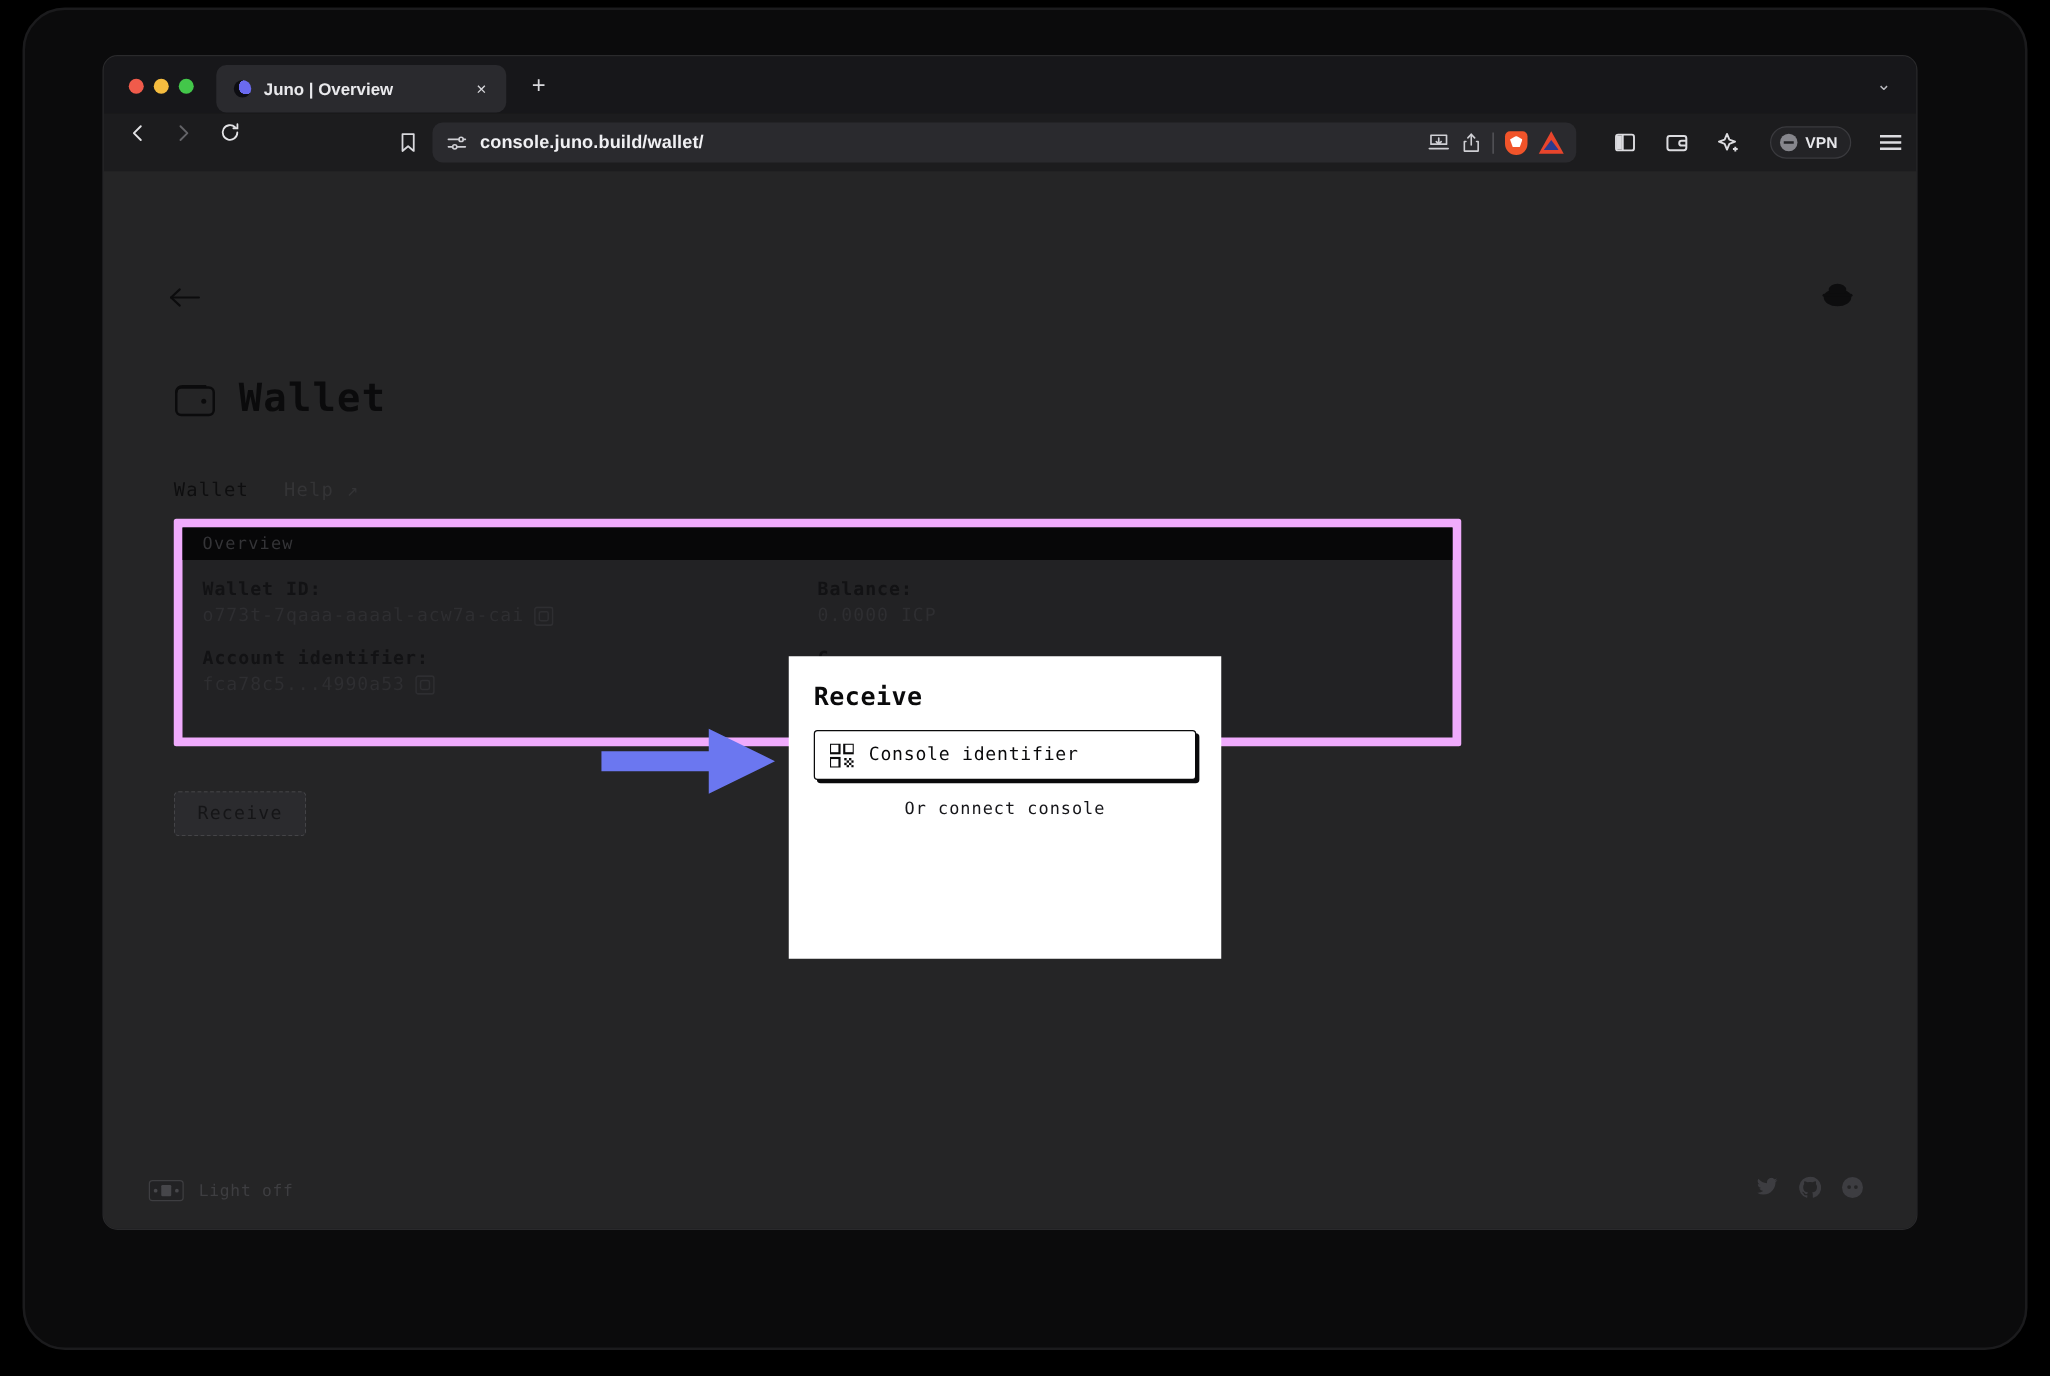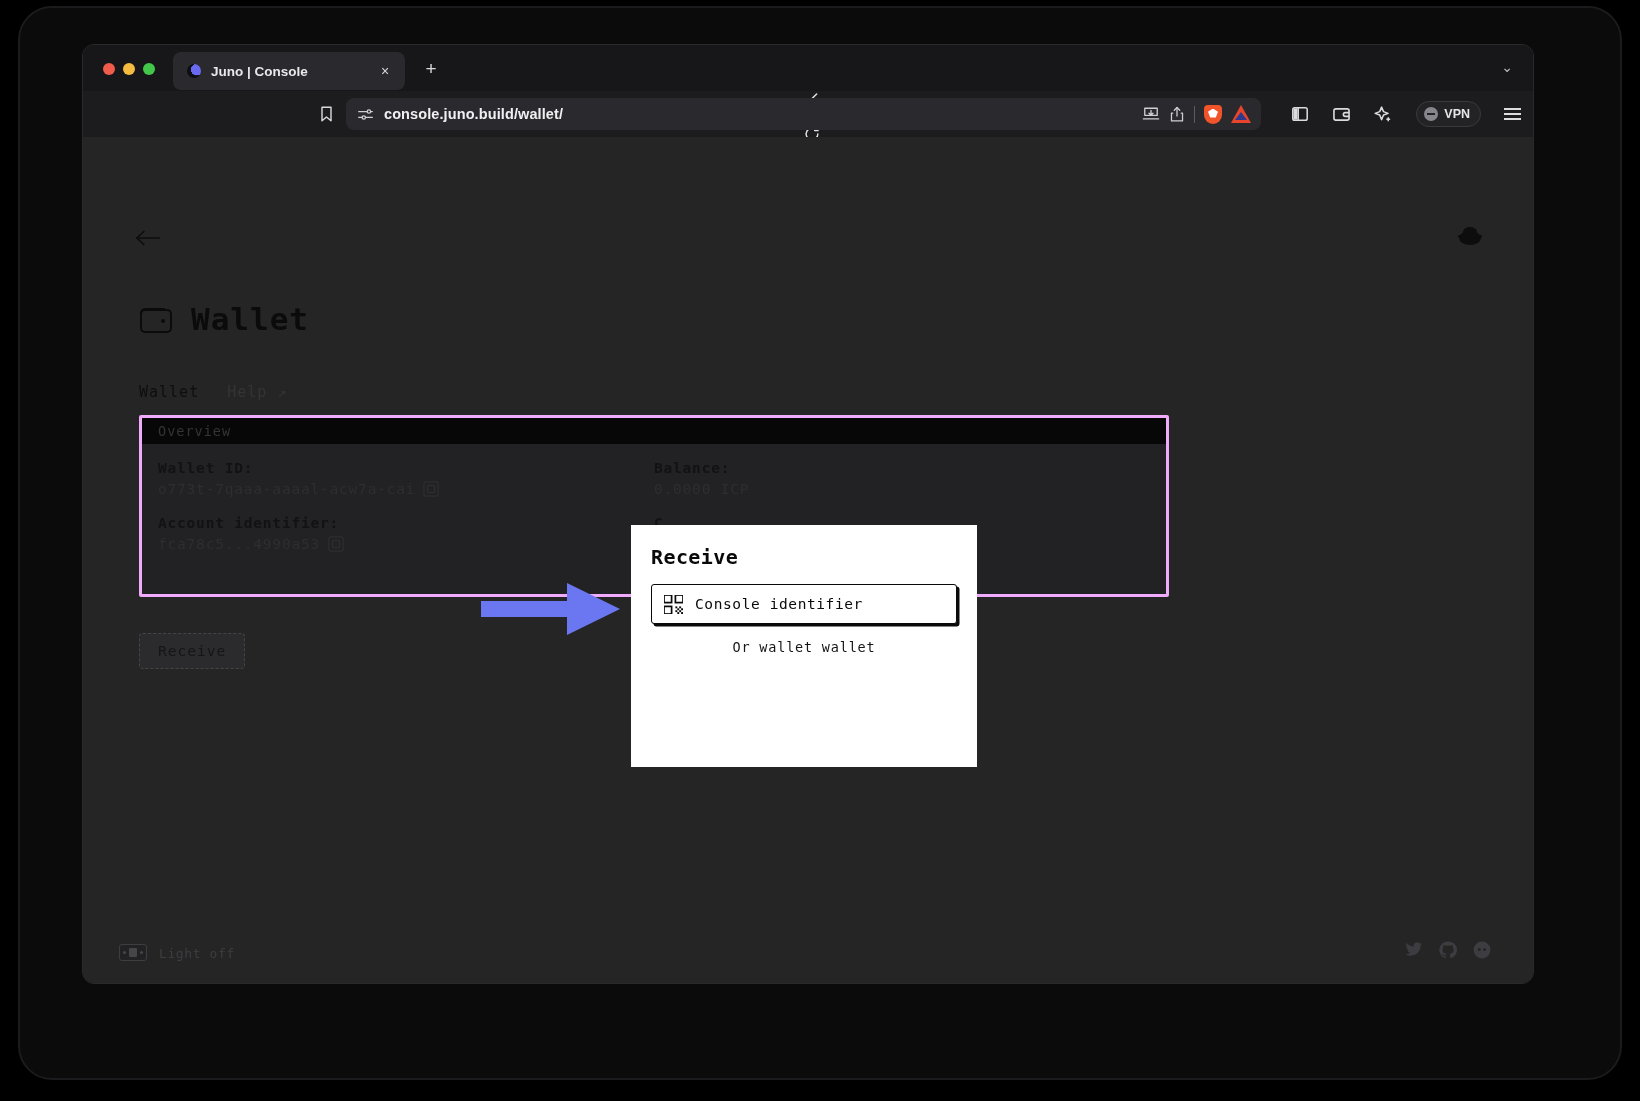--- a/index.html
+++ b/index.html
@@ -86,21 +86,21 @@
     color: #b9b9be;
     font-size: 14px;
     font-family: "Liberation Sans", sans-serif;
   }
 
   
   #toolbar {
     position: relative;
     height: 46px;
     background: #1c1c1e;
-    display: flex; align-items: center; flex-direction: column;
+    display: flex; align-items: flex-start;
   }
   .nav-btn {
     width: 30px; height: 30px;
     display: flex; align-items: center; justify-content: center;
     color: #e3e3e6;
   }
   .nav-btn.dim { color: #636367; }
   #nav-back { margin-left: 12px; }
   #nav-fwd  { margin-left: 6px; }
   #nav-reload { margin-left: 8px; }
@@ -239,21 +239,21 @@
     color: #343436;
     font-size: 15px;
     letter-spacing: 1px;
   }
 
   #overview-card {
     position: absolute;
     left: 56px; top: 278px;
     width: 1030px; height: 182px;
     background: #222224;
-    border: 3px solid #f0abfc;
+    border: 7px solid #f0abfc;
     border-radius: 2px;
   }
   #overview-header {
     height: 26px;
     background: #070708;
     display: flex; align-items: center;
     padding-left: 16px;
   }
   #overview-header-label {
     color: #343437;
@@ -390,21 +390,21 @@
 <div id="screen-frame">
   <div id="browser-window">
 
     <div id="tabstrip">
       <span class="traffic red"></span>
       <span class="traffic amber"></span>
       <span class="traffic green"></span>
 
       <div id="tab-active">
         <span id="tab-favicon"></span>
-        <span id="tab-title">Juno | Console</span>
+        <span id="tab-title">Juno | Overview</span>
         <span id="tab-close">×</span>
       </div>
       <div id="tab-new">+</div>
       <div id="window-chevron">⌄</div>
     </div>
 
     <div id="toolbar">
       <div class="nav-btn" id="nav-back">
         <svg width="17" height="17" viewBox="0 0 20 20" fill="none" stroke="currentColor" stroke-width="1.8" stroke-linecap="round" stroke-linejoin="round">
             <path d="M12.5 3.5 L6 10 L12.5 16.5"></path>
@@ -614,19 +614,19 @@
                 <rect x="18" y="14" width="2" height="2"></rect>
               <rect x="12" y="16" width="2" height="2"></rect>
                 <rect x="16" y="16" width="2" height="2"></rect>
               <rect x="14" y="18" width="2" height="2"></rect>
                 <rect x="18" y="18" width="2" height="2"></rect>
             </svg>
           </span>
           <span class="opt-label">Console identifier</span>
         </div>
 
-        <div id="connect-divider">Or wallet wallet</div>
+        <div id="connect-divider">Or connect console</div>
 
       </div>
 
     </div>
   </div>
 </div>
 
 </body></html>

